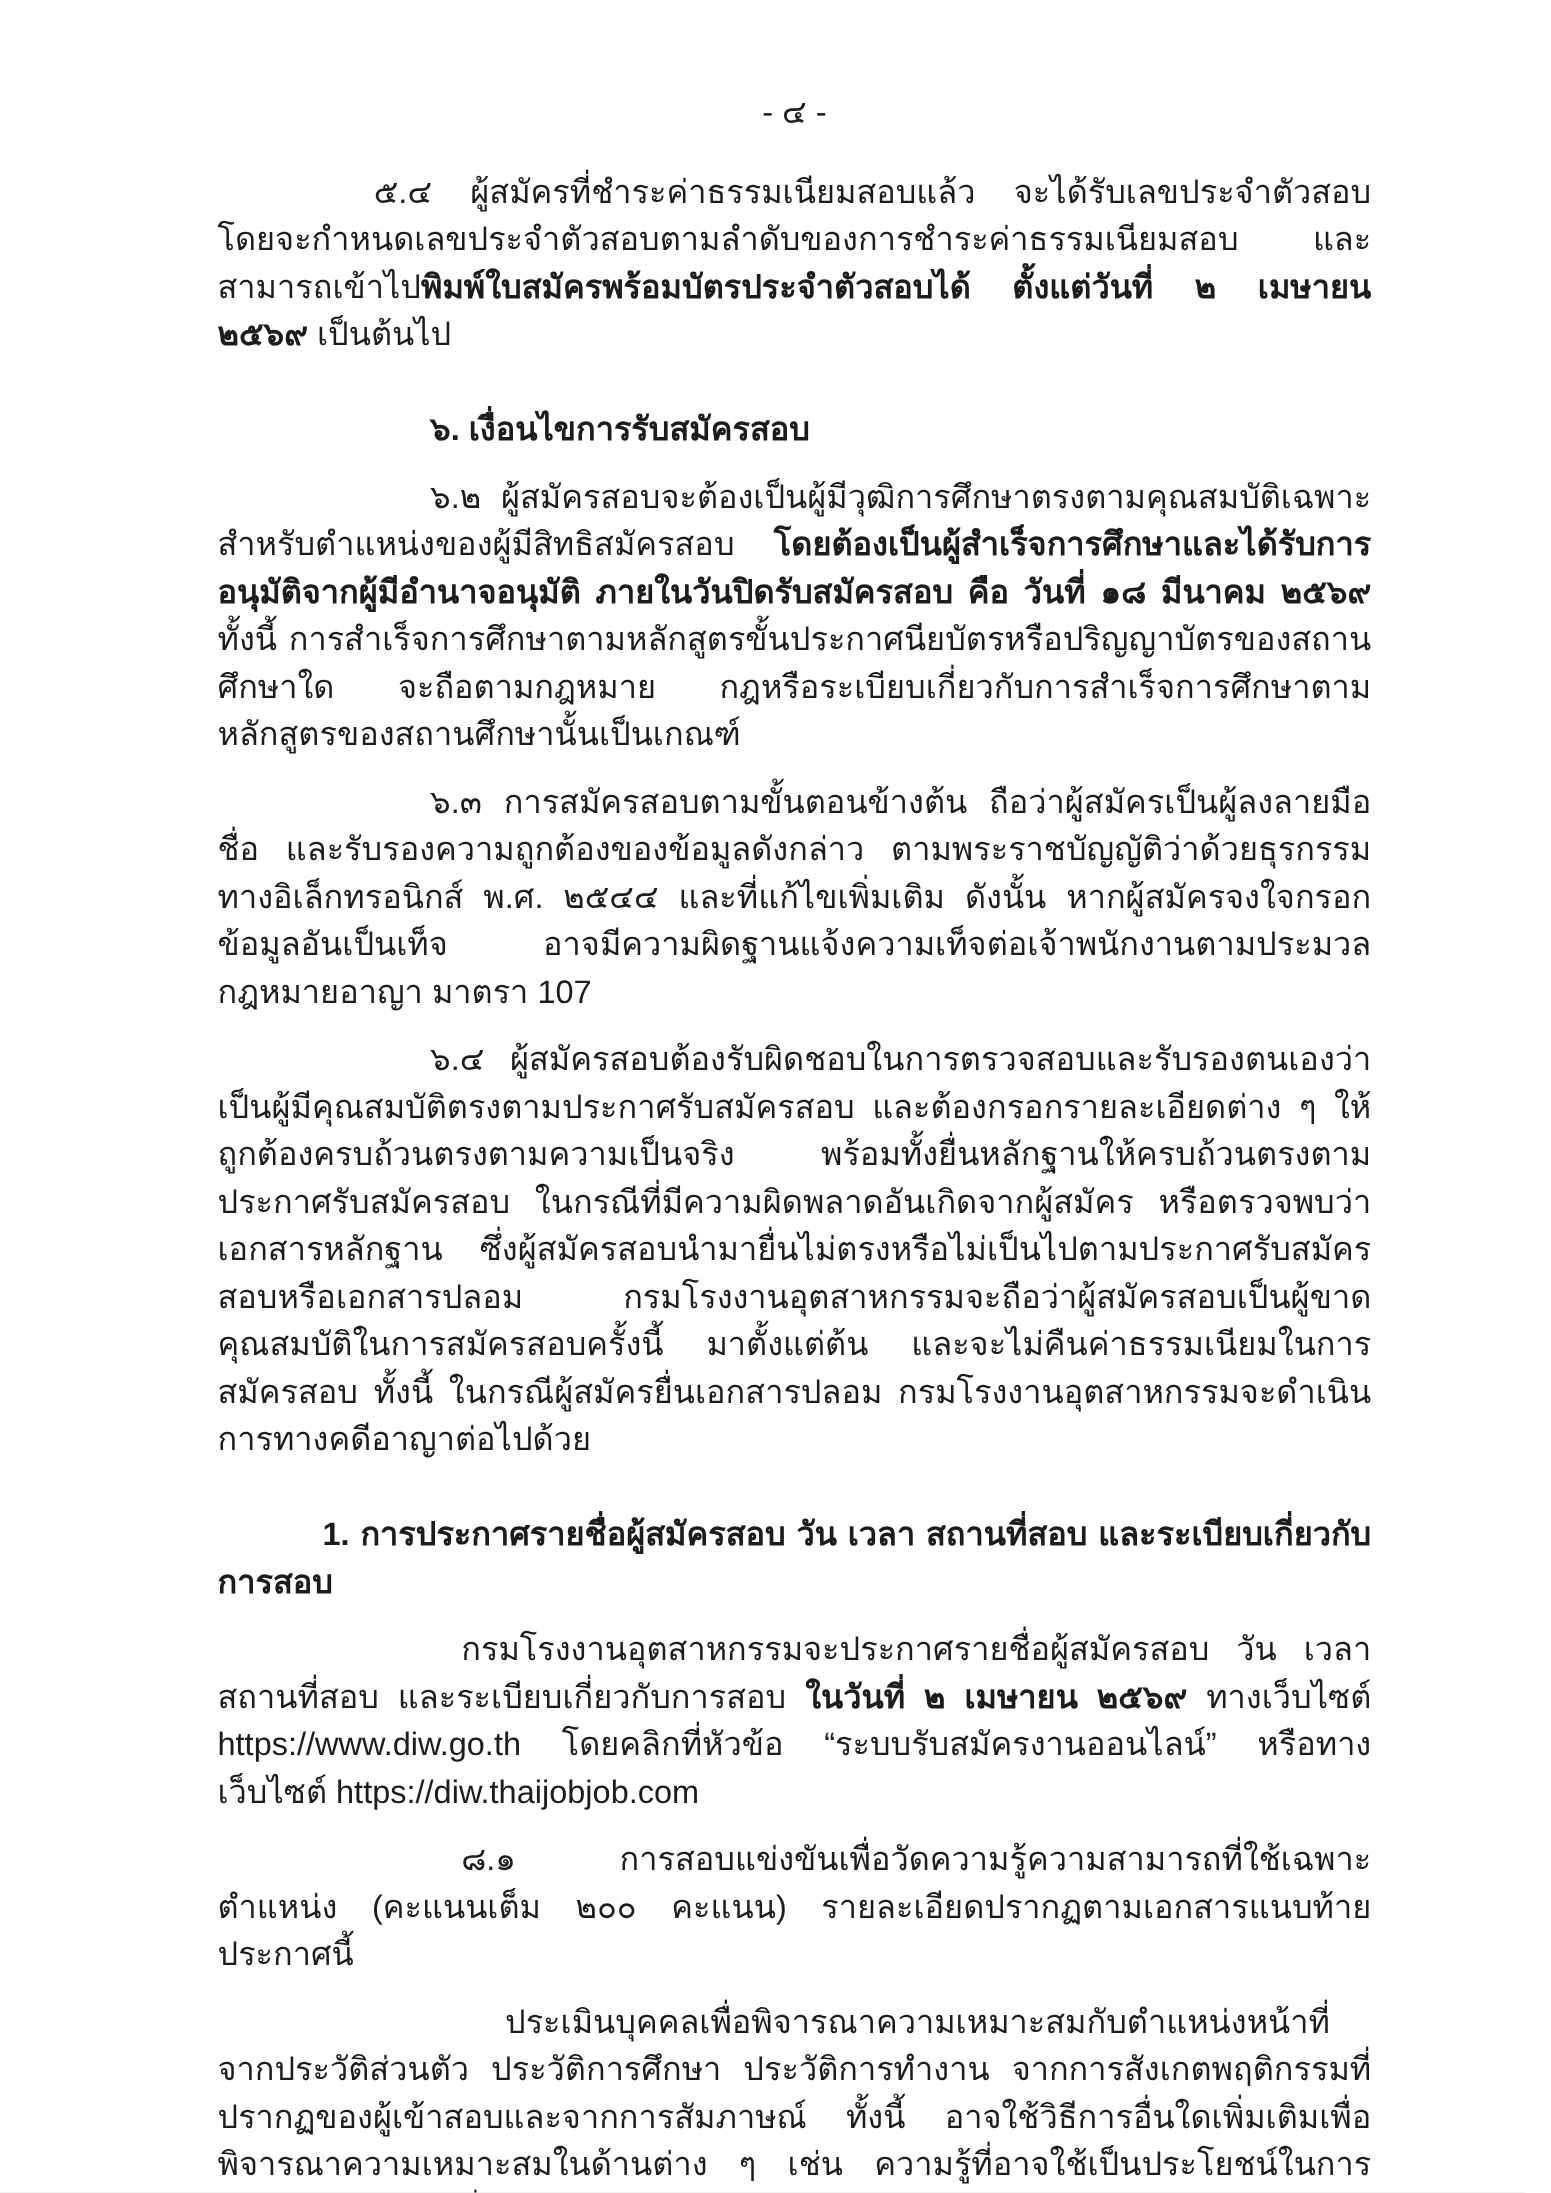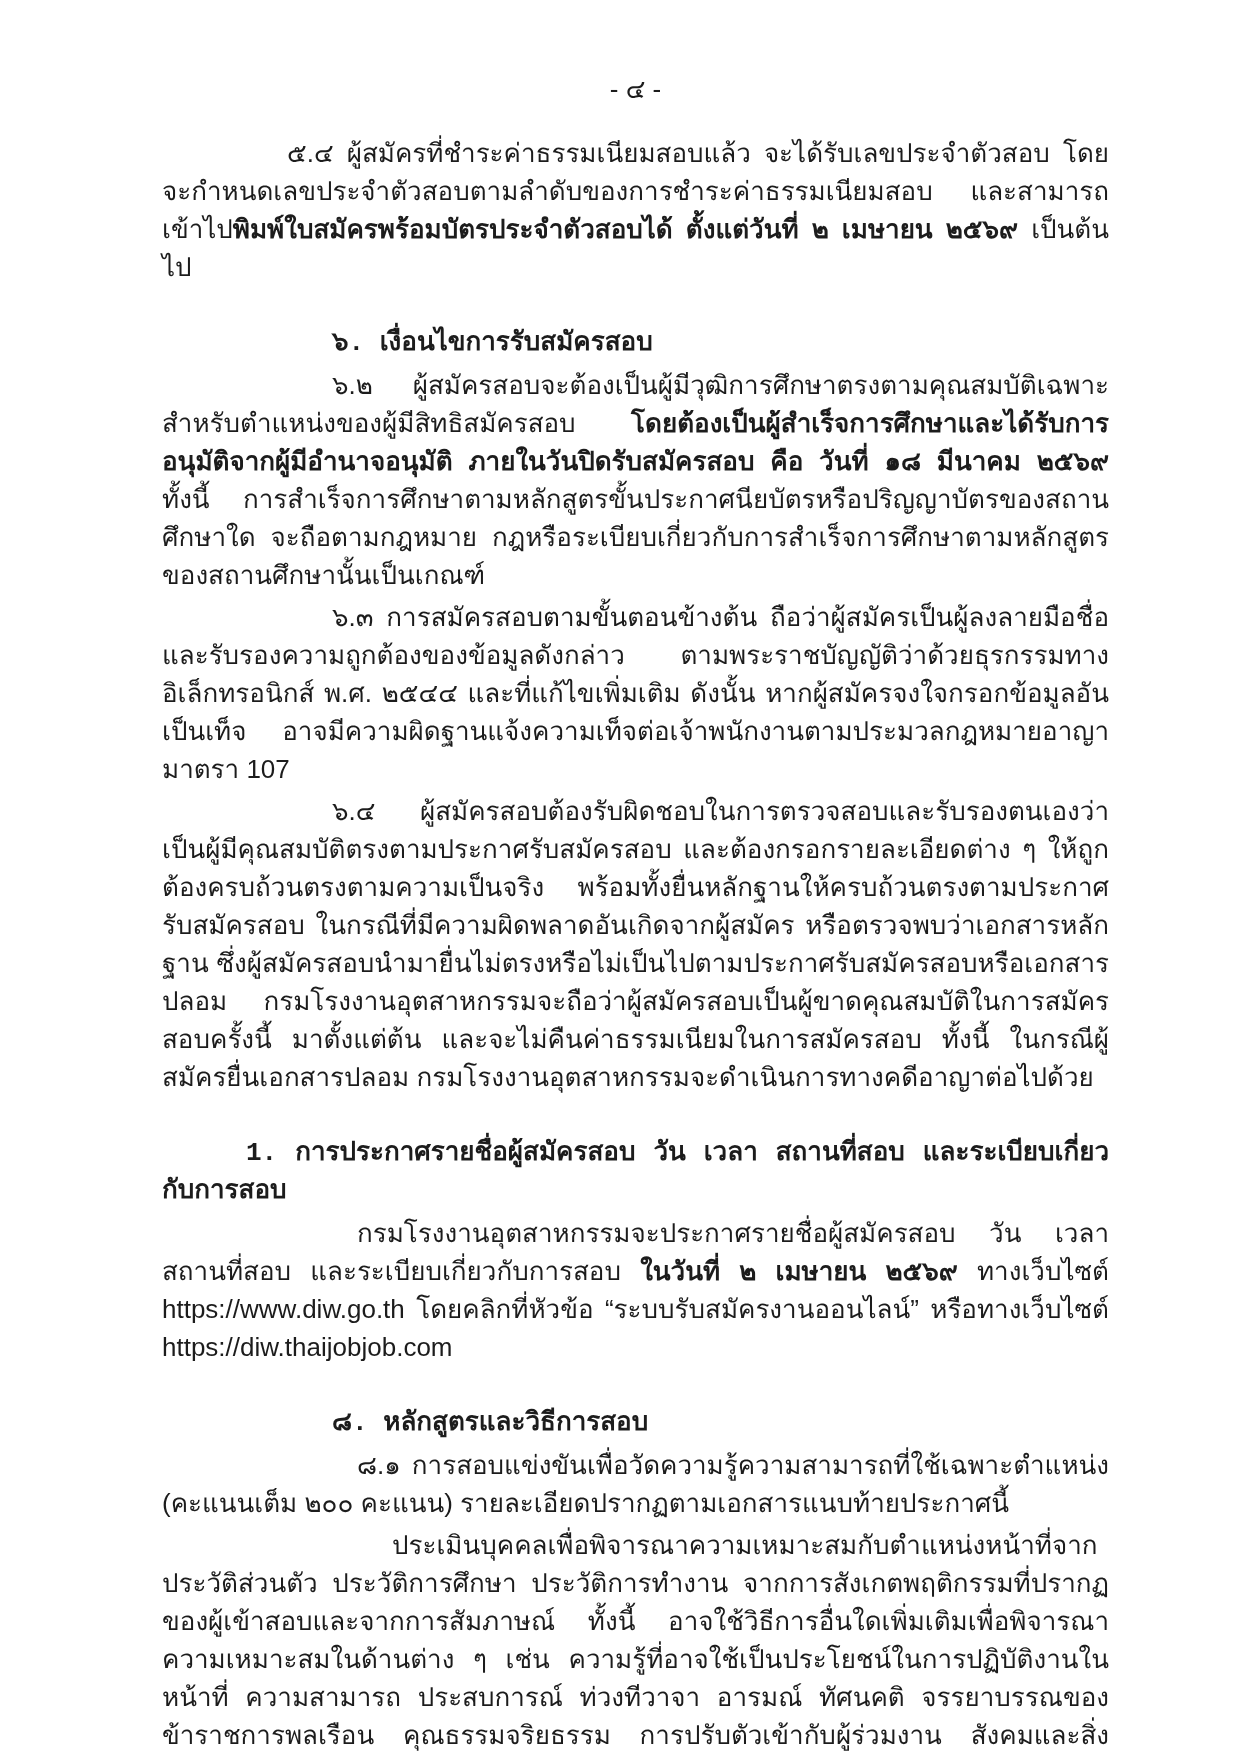--- a/index.html
+++ b/index.html
@@ -14,28 +14,28 @@
     font-family: "Liberation Sans", sans-serif;
     font-size: 26px;
     line-height: 38px;
     color: #1c1c1c;
   }
   .page-number {
     text-align: center;
     margin: 0 0 26px 0;
   }
   p, h2 {
-    margin: 4px;
+    margin: 16px;
     font-size: 26px;
     font-weight: normal;
     text-align: justify;
   }
   .bold { font-weight: bold; }
   h2.heading { font-weight: bold; }
-  .gap { margin-top: 38px; font-family: Liberation Mono, monospace; }
+  .gap { margin-top: 38px; }
   .ind-a  { text-indent: 125px; } 
   .ind-b  { text-indent: 170px; } 
   .ind-c  { text-indent: 195px; } 
   .ind-d  { text-indent: 230px; } 
   .ind-h7 { text-indent: 84px;  }
 </style>
 </head>
 <body>
 
 <main class="page">
@@ -50,20 +50,19 @@
   <p class="ind-b"><span>๖.๒ ผู้สมัครสอบจะต้องเป็นผู้มีวุฒิการศึกษาตรงตามคุณสมบัติเฉพาะสำหรับตำแหน่งของผู้มีสิทธิสมัครสอบ </span><span class="bold">โดยต้องเป็นผู้สำเร็จการศึกษาและได้รับการอนุมัติจากผู้มีอำนาจอนุมัติ ภายในวันปิดรับสมัครสอบ คือ วันที่ ๑๘ มีนาคม ๒๕๖๙</span><span> ทั้งนี้ การสำเร็จการศึกษาตามหลักสูตรขั้นประกาศนียบัตรหรือปริญญาบัตรของสถานศึกษาใด จะถือตามกฎหมาย กฎหรือระเบียบเกี่ยวกับการสำเร็จการศึกษาตามหลักสูตรของสถานศึกษานั้นเป็นเกณฑ์</span></p>
 
   <p class="ind-b">๖.๓ การสมัครสอบตามขั้นตอนข้างต้น ถือว่าผู้สมัครเป็นผู้ลงลายมือชื่อ และรับรองความถูกต้องของข้อมูลดังกล่าว ตามพระราชบัญญัติว่าด้วยธุรกรรมทางอิเล็กทรอนิกส์ พ.ศ. ๒๕๔๔ และที่แก้ไขเพิ่มเติม ดังนั้น หากผู้สมัครจงใจกรอกข้อมูลอันเป็นเท็จ อาจมีความผิดฐานแจ้งความเท็จต่อเจ้าพนักงานตามประมวลกฎหมายอาญา มาตรา 107</p>
 
   <p class="ind-b">๖.๔ ผู้สมัครสอบต้องรับผิดชอบในการตรวจสอบและรับรองตนเองว่า เป็นผู้มีคุณสมบัติตรงตามประกาศรับสมัครสอบ และต้องกรอกรายละเอียดต่าง ๆ ให้ถูกต้องครบถ้วนตรงตามความเป็นจริง พร้อมทั้งยื่นหลักฐานให้ครบถ้วนตรงตามประกาศรับสมัครสอบ ในกรณีที่มีความผิดพลาดอันเกิดจากผู้สมัคร หรือตรวจพบว่าเอกสารหลักฐาน ซึ่งผู้สมัครสอบนำมายื่นไม่ตรงหรือไม่เป็นไปตามประกาศรับสมัครสอบหรือเอกสารปลอม กรมโรงงานอุตสาหกรรมจะถือว่าผู้สมัครสอบเป็นผู้ขาดคุณสมบัติในการสมัครสอบครั้งนี้ มาตั้งแต่ต้น และจะไม่คืนค่าธรรมเนียมในการสมัครสอบ ทั้งนี้ ในกรณีผู้สมัครยื่นเอกสารปลอม กรมโรงงานอุตสาหกรรมจะดำเนินการทางคดีอาญาต่อไปด้วย</p>
 
   <h2 class="heading ind-h7 gap">1. การประกาศรายชื่อผู้สมัครสอบ วัน เวลา สถานที่สอบ และระเบียบเกี่ยวกับการสอบ</h2>
 
   <p class="ind-c"><span>กรมโรงงานอุตสาหกรรมจะประกาศรายชื่อผู้สมัครสอบ วัน เวลา สถานที่สอบ และระเบียบเกี่ยวกับการสอบ </span><span class="bold">ในวันที่ ๒ เมษายน ๒๕๖๙</span><span> ทางเว็บไซต์ </span><span>https://www.diw.go.th</span><span>  โดยคลิกที่หัวข้อ “ระบบรับสมัครงานออนไลน์” หรือทางเว็บไซต์  </span><span>https://diw.thaijobjob.com</span></p>
 
-  <h2 class="heading ind-b gap">๘. หลักสูตรและวิธีการสอบ</h2>
 
   <p class="ind-c">๘.๑ การสอบแข่งขันเพื่อวัดความรู้ความสามารถที่ใช้เฉพาะตำแหน่ง (คะแนนเต็ม ๒๐๐ คะแนน) รายละเอียดปรากฏตามเอกสารแนบท้ายประกาศนี้</p>
 
 
   <p class="ind-d">ประเมินบุคคลเพื่อพิจารณาความเหมาะสมกับตำแหน่งหน้าที่จากประวัติส่วนตัว ประวัติการศึกษา ประวัติการทำงาน จากการสังเกตพฤติกรรมที่ปรากฏของผู้เข้าสอบและจากการสัมภาษณ์ ทั้งนี้ อาจใช้วิธีการอื่นใดเพิ่มเติมเพื่อพิจารณาความเหมาะสมในด้านต่าง ๆ เช่น ความรู้ที่อาจใช้เป็นประโยชน์ในการปฏิบัติงานในหน้าที่  ความสามารถ ประสบการณ์ ท่วงทีวาจา อารมณ์ ทัศนคติ จรรยาบรรณของข้าราชการพลเรือน คุณธรรมจริยธรรม การปรับตัวเข้ากับผู้ร่วมงาน สังคมและสิ่งแวดล้อม ความคิดริเริ่มสร้างสรรค์ ปฏิภาณ ไหวพริบ และบุคลิกภาพอย่างอื่น เป็นต้น รวมถึงสมรรถนะหลักและสมรรถนะที่จำเป็นของตำแหน่ง</p>
 
 </main>
 
 </body></html>

